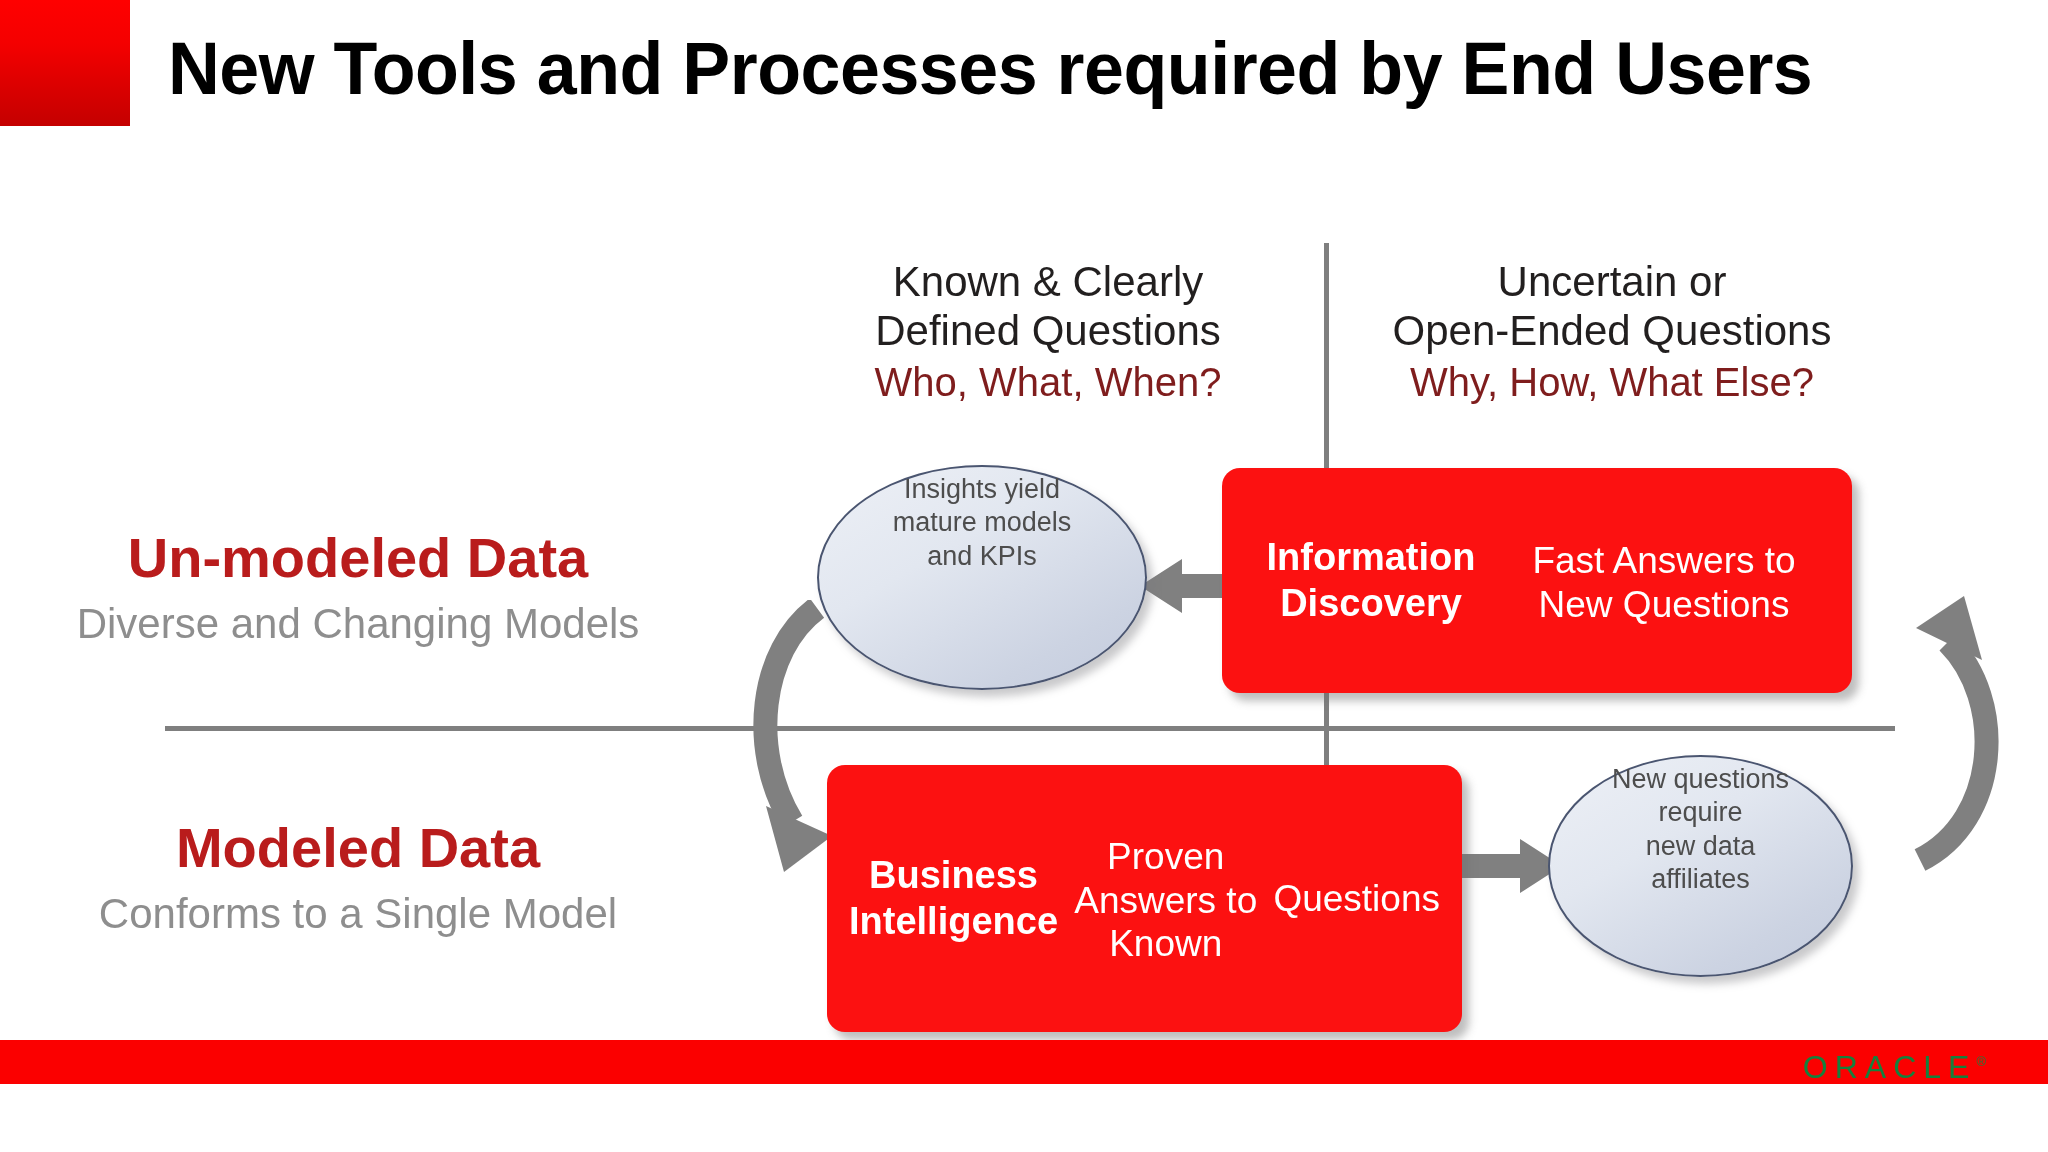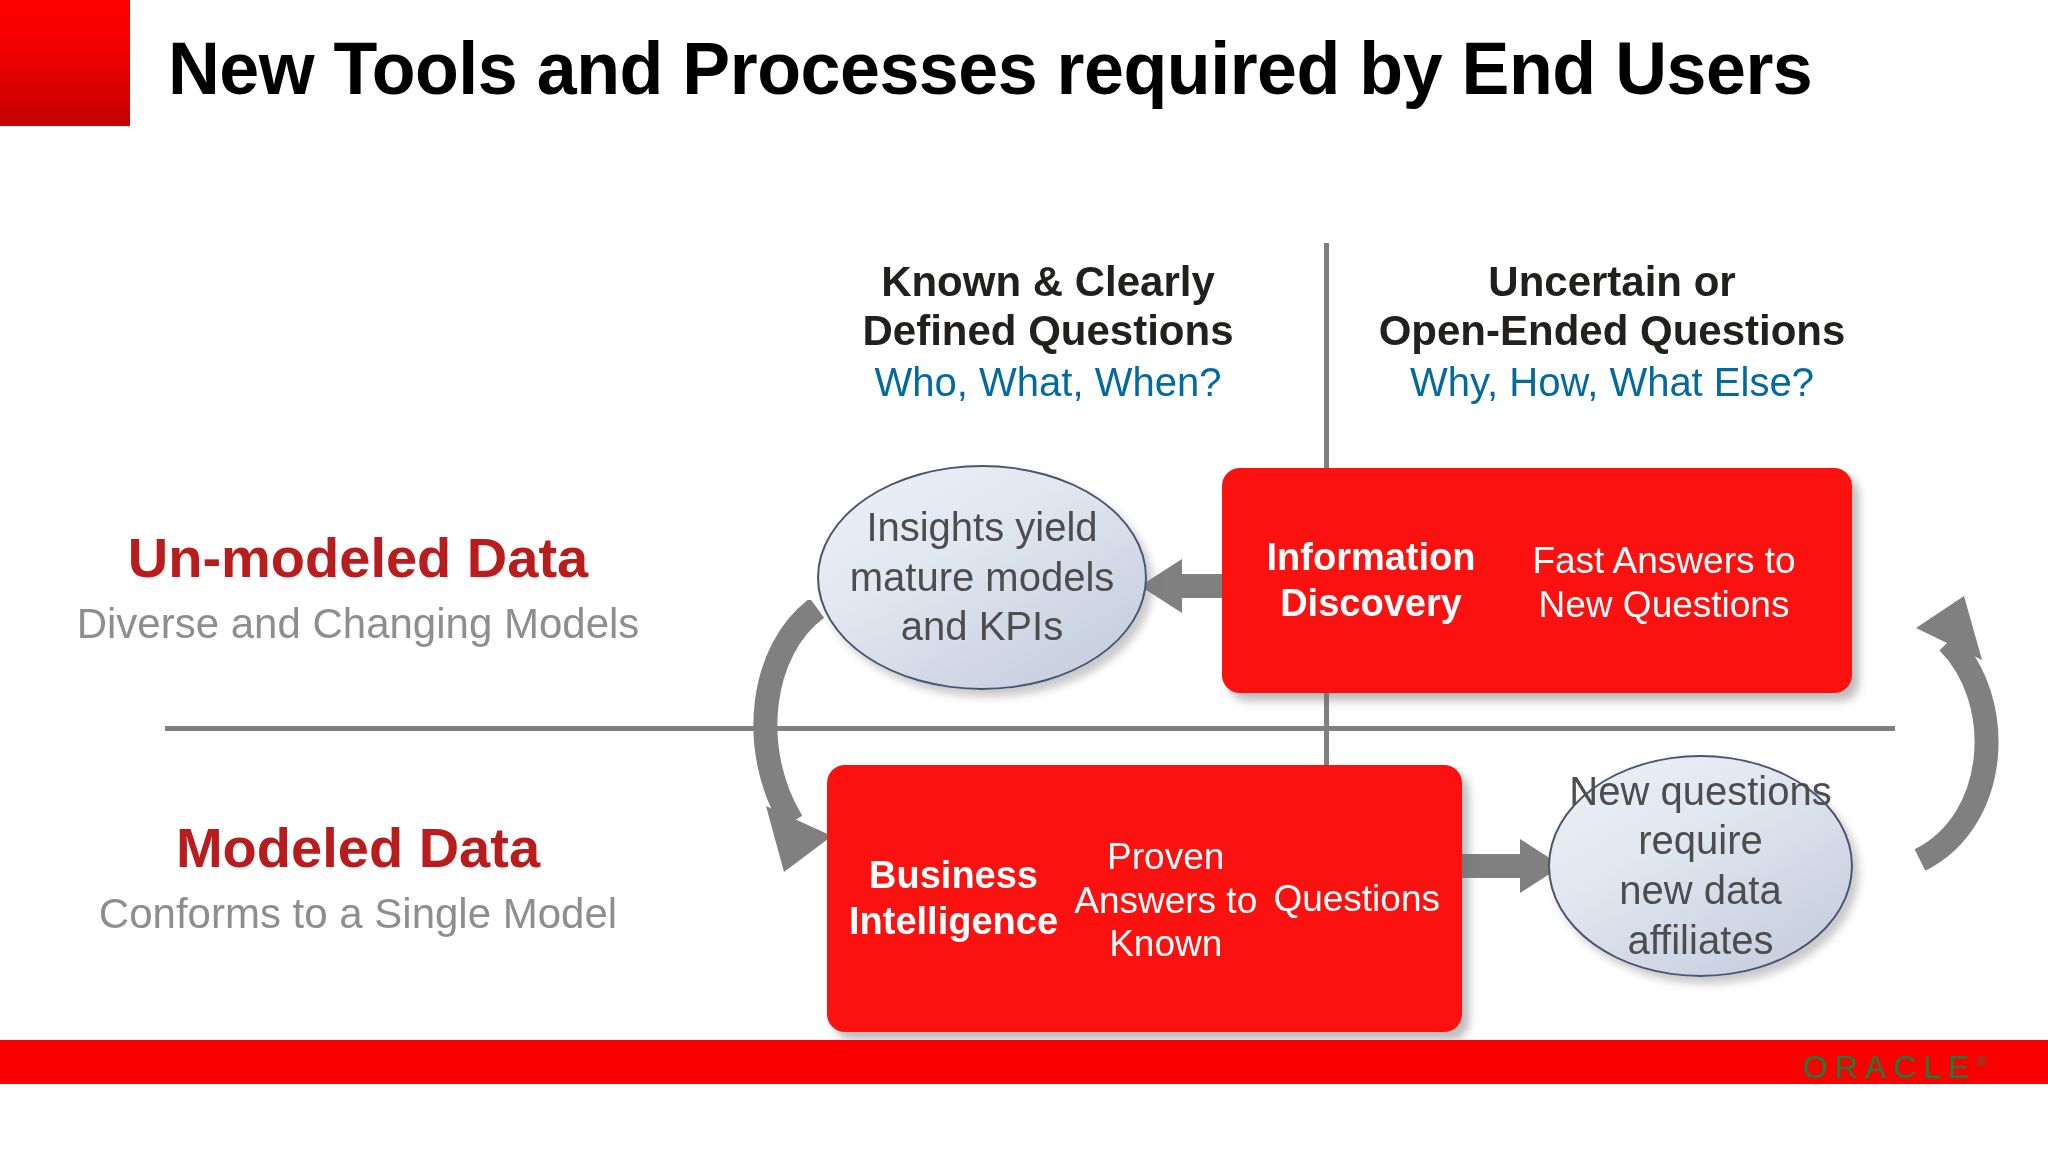--- a/index.html
+++ b/index.html
@@ -61,28 +61,28 @@
   }
 
   
   .quad-head {
     position: absolute;
     text-align: center;
     line-height: 1.16;
   }
   .quad-head .strong {
     font-size: 42px;
-    font-weight: bold;
+    font-weight: normal;
     color: #221f1f;
     display: block;
   }
   .quad-head .muted {
     font-size: 40px;
     font-weight: normal;
-    color: #0369a1;
+    color: #7f1d1d;
     display: block;
     margin-top: 4px;
   }
   #quad-top-left  { left: 798px;  top: 258px; width: 500px; }
   #quad-top-right { left: 1352px; top: 258px; width: 520px; }
 
   
   .row-label {
     position: absolute;
     text-align: center;
@@ -138,26 +138,25 @@
   #box-bi   { left: 827px;  top: 765px; width: 635px; height: 267px; }
 
   
   .ellipse {
     position: absolute;
     border-radius: 50%;
     background: linear-gradient(150deg, #edf0f6 0%, #e2e7f0 38%, #ccd3e2 78%, #c3cbdd 100%);
     border: 2px solid #4a5570;
     box-shadow: 6px 7px 9px rgba(120,120,125,0.40);
     display: flex;
-    align-items: center;
     justify-content: center;
     text-align: center;
     box-sizing: border-box;
     color: #4d4d4d;
-    font-size: 40px;
+    font-size: 27px;
     line-height: 1.24;
     padding: 6px;
   }
   #ellipse-kpi { left: 817px;  top: 465px; width: 330px; height: 225px; }
   #ellipse-new { left: 1548px; top: 755px; width: 305px; height: 222px; }
 
   
   .blockarrow {
     position: absolute;
   }

